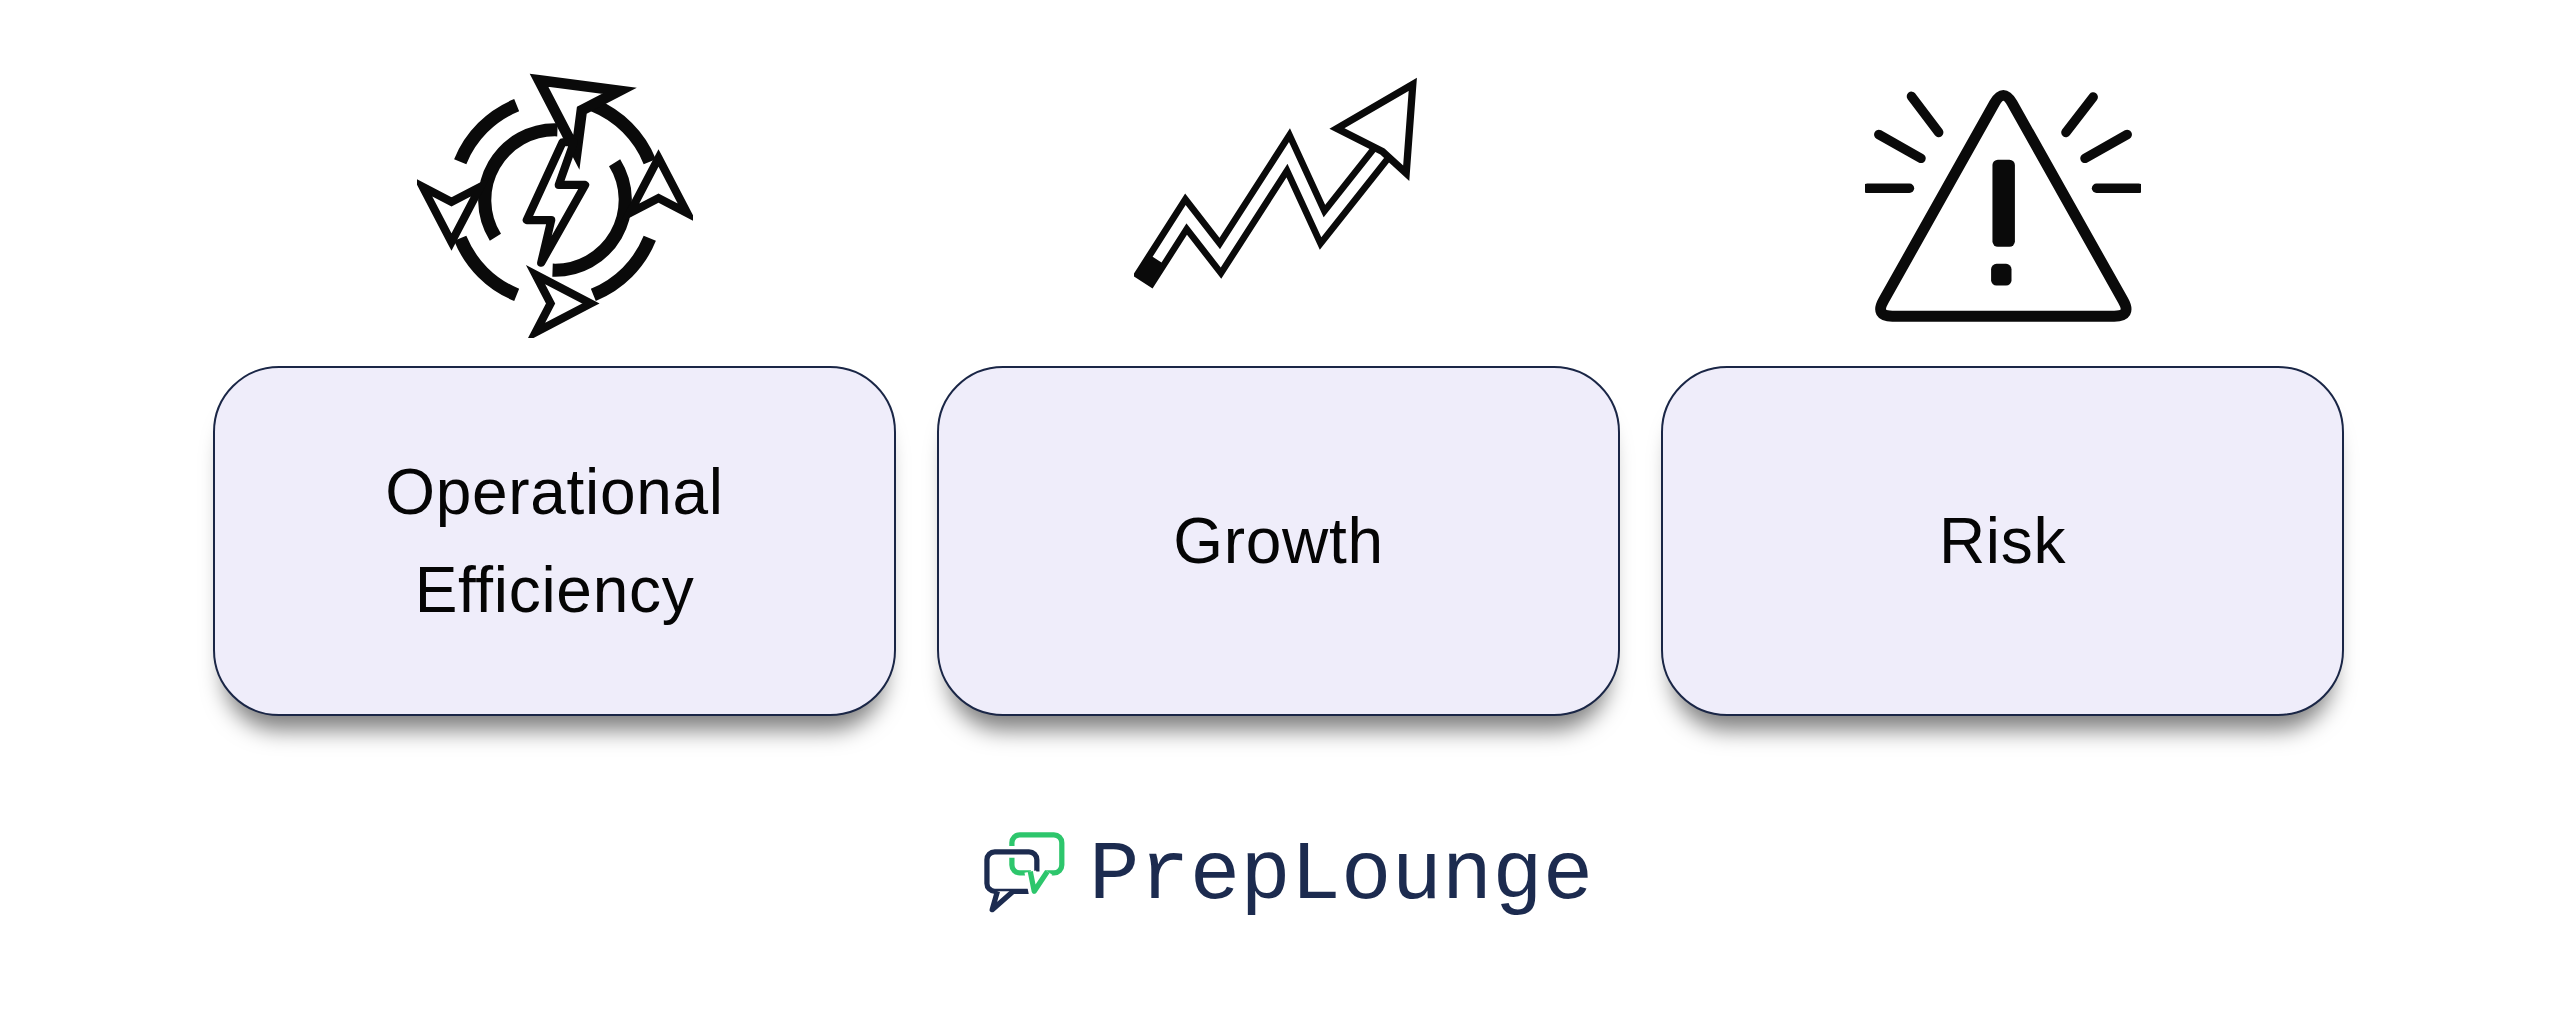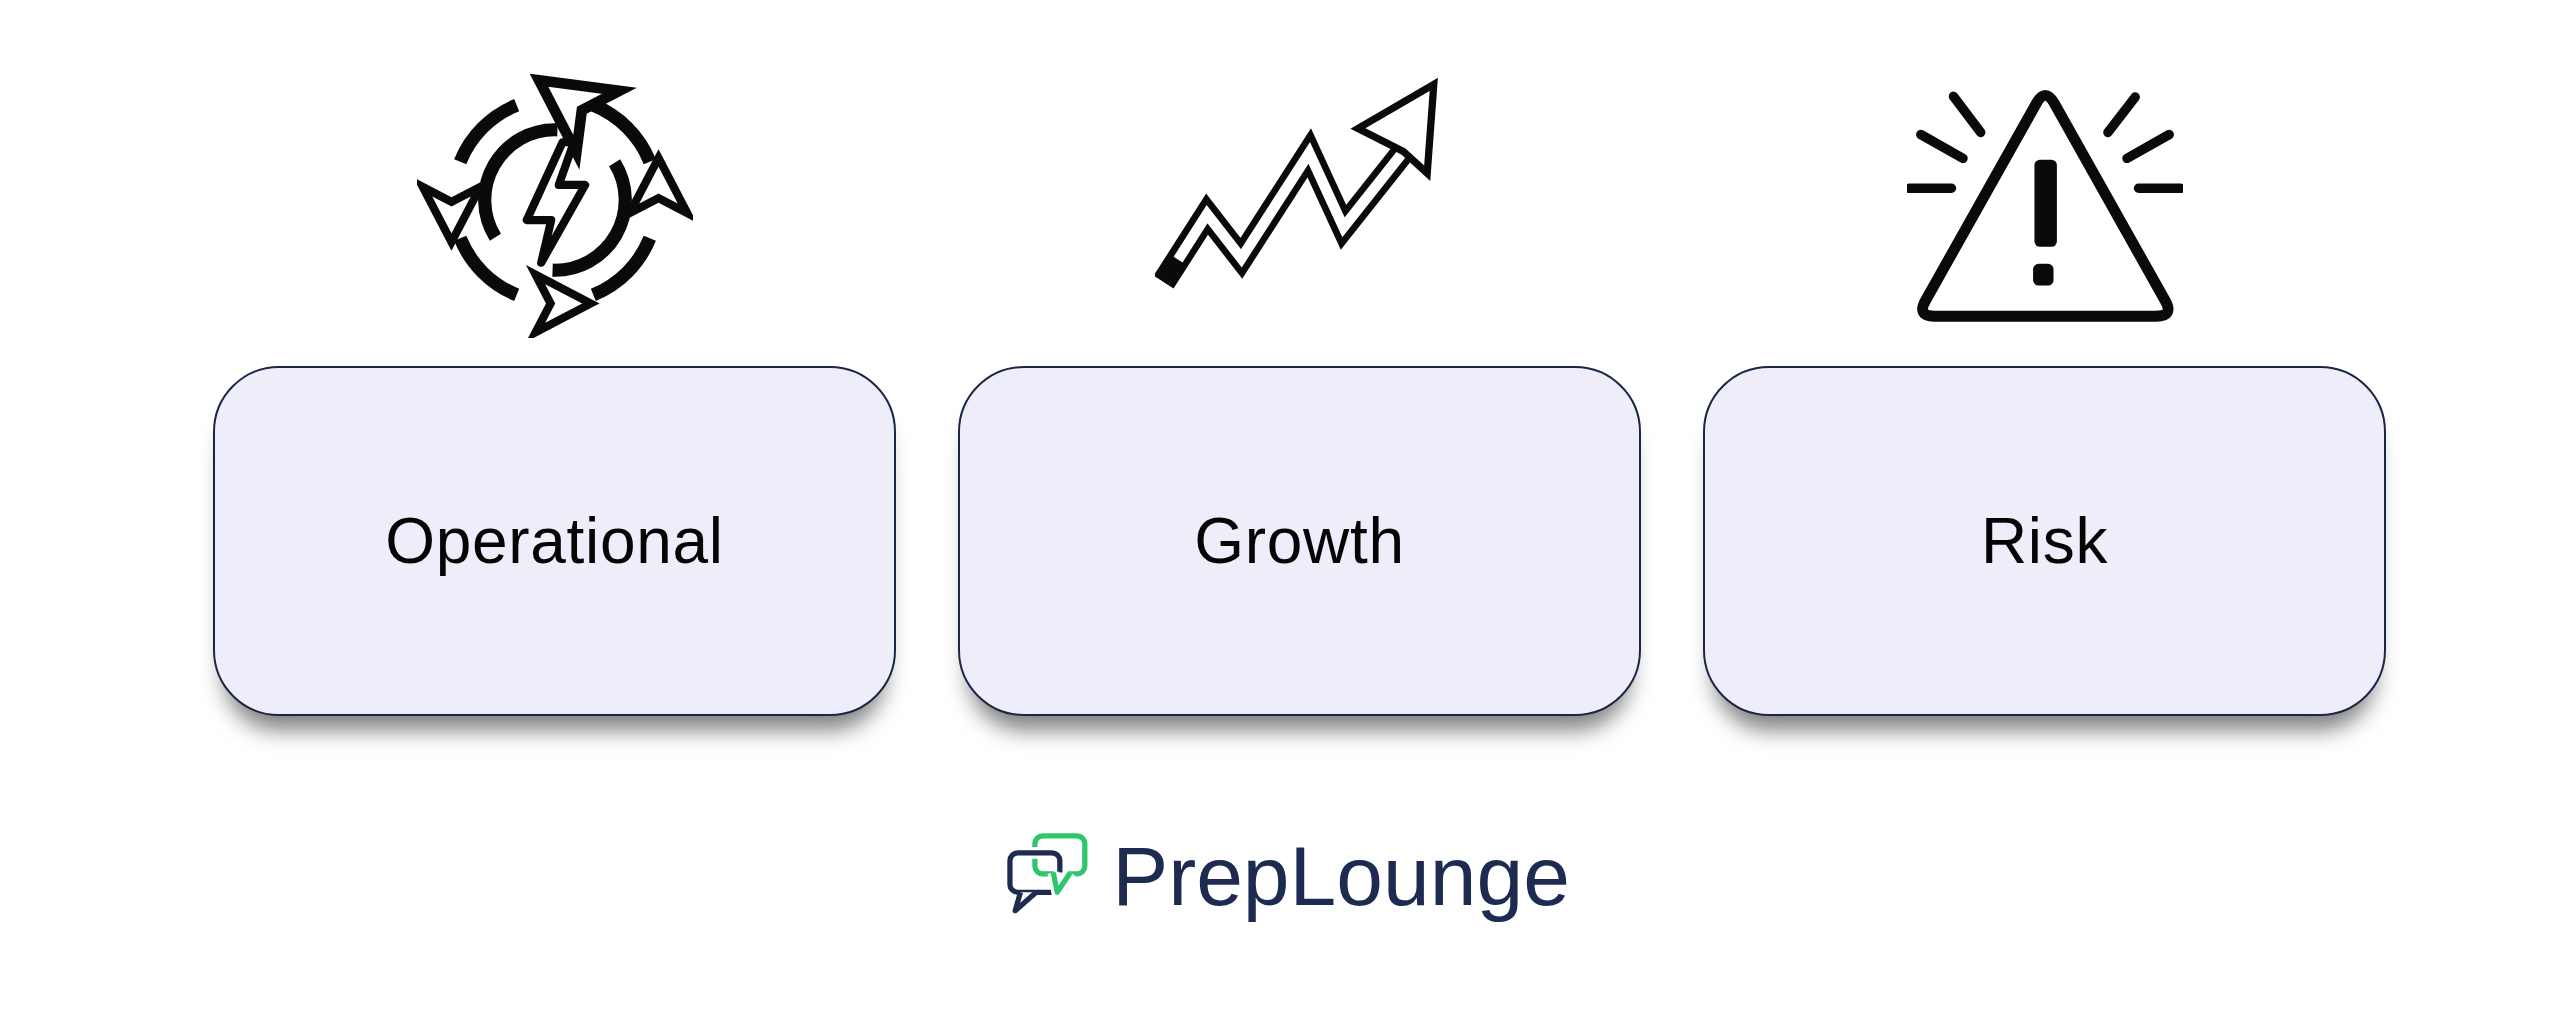--- a/index.html
+++ b/index.html
@@ -1,35 +1,35 @@
 <!DOCTYPE html>
 <html style="font-size:11px"><head>
 <meta charset="utf-8">
 <style>
   html,body { margin:0; padding:0; background:#ffffff; }
   .canvas {
     position:relative; width:2576px; height:1021px; background:#ffffff;
     overflow:hidden; font-family:"Liberation Sans", sans-serif;
   }
-  .cards-row { position:absolute; left:213px; top:0; display:flex; gap:62px;text-align:center; }
+  .cards-row { position:absolute; left:213px; top:0; display:flex; gap:41px;text-align:center; }
   .card-col { width:683px; display:flex; flex-direction:column; align-items:center; }
   .icon-slot { height:366px; width:100%; display:flex; align-items:flex-end; justify-content:center; }
   .card-box {
     width:100%; height:350px; box-sizing:border-box;
     background:#efedfa; border:2.8px solid #1a2646; border-radius:66px;
     display:flex; flex-direction:column; align-items:center; justify-content:center;
     gap:18px;
     box-shadow:0 25px 22px -11px rgba(0,0,0,0.5);
   }
   .card-line { font-size:64px; letter-spacing:0.7px; color:#050505; line-height:1.25; }
   .brand-row {
     position:absolute; left:0; top:828px; width:100%;
     display:flex; align-items:center; justify-content:center; gap:18px;
   }
-  .brand-name { font-size:84px; color:#1c2b4f; }
+  .brand-name { font-size:84px; color:#1c2b4f;font-family:Liberation Mono, monospace; }
   .icon-svg { display:block; }
 </style>
 </head>
 <body>
 
 <div class="canvas">
 
   <div class="cards-row">
 
     <div class="card-col">
@@ -51,20 +51,21 @@
             <path d="M 0,-52 L 46,36 L 0,12 L -46,36 Z" transform="translate(55,235) rotate(180)"></path>
             <path d="M 0,-52 L 46,36 L 0,12 L -46,36 Z" transform="translate(385,205)"></path>
             <path d="M 0,-52 L 46,36 L 0,12 L -46,36 Z" transform="translate(225,385) rotate(90)"></path>
           </g>
 
           <path d="M 232,128 L 175,252 L 214,252 L 198,320 L 268,196 L 226,196 L 250,128 Z" fill="#ffffff" stroke="#0a0a0a" stroke-width="13" stroke-linejoin="round"></path>
         </svg>
       </div>
       <div class="card-box">
         <span class="card-line">Operational</span>
+        <span class="card-line">Efficiency</span>
       </div>
     </div>
 
     <div class="card-col">
       <div class="icon-slot">
         <svg class="icon-svg" width="290" height="225" viewBox="0 0 440 340" style="margin-bottom:69px">
 
           <path d="M 13,318 L 79,215 L 131,282 L 234,122 L 286,235 L 377,120" fill="none" stroke="#0a0a0a" stroke-width="36" stroke-linejoin="miter"></path>
           <path d="M 35,284 L 79,215 L 131,282 L 234,122 L 286,235 L 377,120" fill="none" stroke="#ffffff" stroke-width="16" stroke-linejoin="miter"></path>
 

